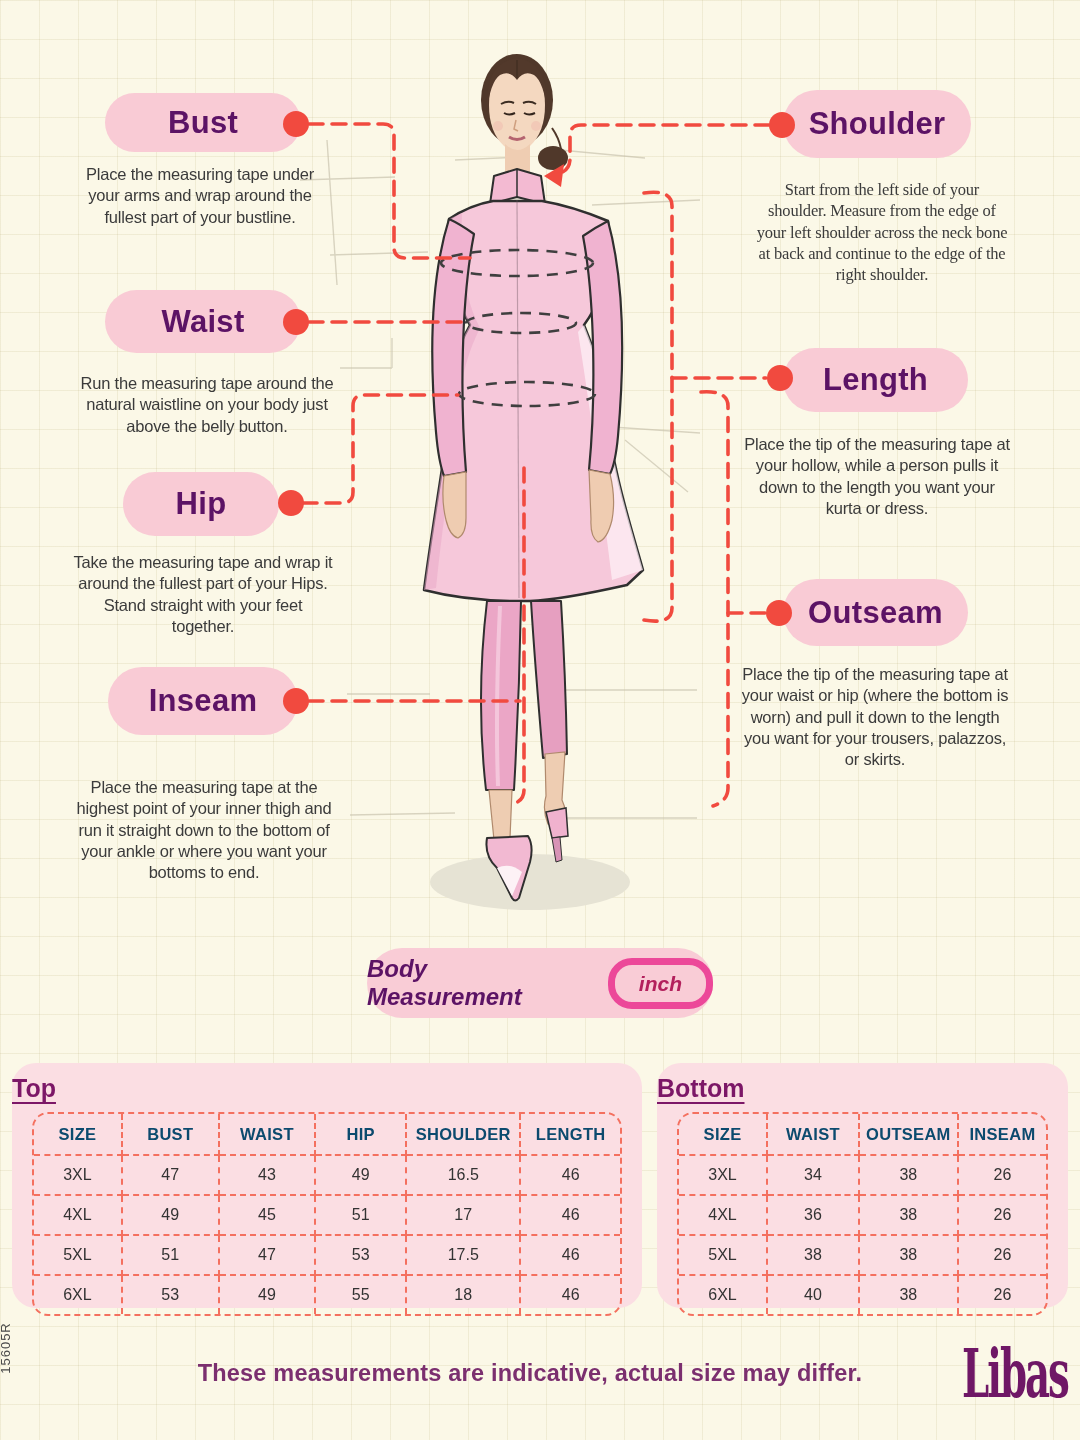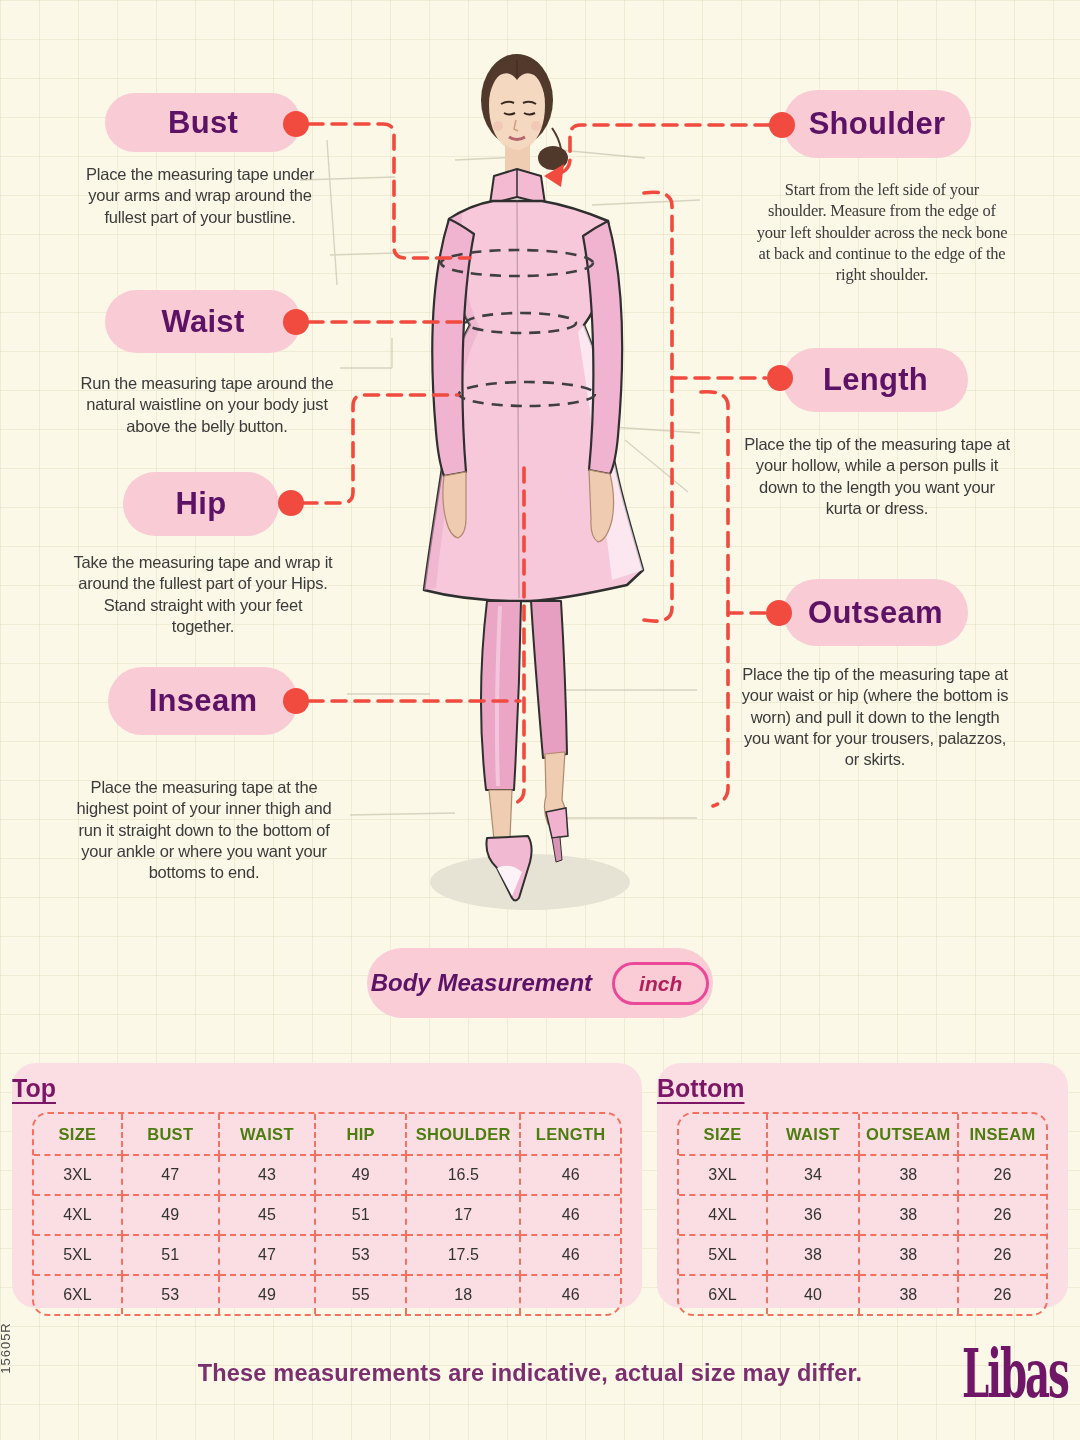--- a/index.html
+++ b/index.html
@@ -22,35 +22,35 @@
     font-size:16.5px;line-height:1.29;letter-spacing:-0.2px;
   }
   svg{position:absolute;left:0;top:0;pointer-events:none;}
   .bm-pill{
     position:absolute;left:367px;top:948px;width:346px;height:70px;
     background:#f9ccd6;border-radius:36px;
     display:flex;align-items:center;justify-content:center;gap:20px;font-style:italic;
   }
   .bm-label{color:#5c1365;font-weight:bold;font-size:24px;}
   .unit-chip{
-    border:3px solid #ec4899;color:#b3205c;font-weight:bold;font-size:21px;
+    border:7px solid #ec4899;color:#b3205c;font-weight:bold;font-size:21px;
     border-radius:24px;padding:8px 24px;line-height:1;background:transparent;
   }
   .panel{position:absolute;background:#fbdee3;border-radius:24px;}
   .panel-title{
     color:#7c1767;font-weight:bold;font-size:25px;
     margin:11px 0 9px;text-decoration:underline;text-underline-offset:5px;
     text-decoration-thickness:2px;
   }
   .tbl-wrap{margin:0 20px;}
   .size-table{
     width:100%;border-collapse:collapse;table-layout:fixed;
   }
   .size-table th{
-    color:#4d7c0f;font-weight:bold;font-size:16.5px;letter-spacing:.3px;
+    color:#0c4a6e;font-weight:bold;font-size:16.5px;letter-spacing:.3px;
     border:2px dashed #f4705f;height:40px;padding:0 2px;text-align:center;
   }
   .size-table td{
     color:#333;font-size:16px;border:2px dashed #f4705f;
     height:38px;padding:0 2px;text-align:center;
   }
   .size-table tr:first-child > *{border-top-style:none;}
   .size-table tr:last-child > *{border-bottom-style:none;}
   .size-table tr > *:first-child{border-left-style:none;}
   .size-table tr > *:last-child{border-right-style:none;}

